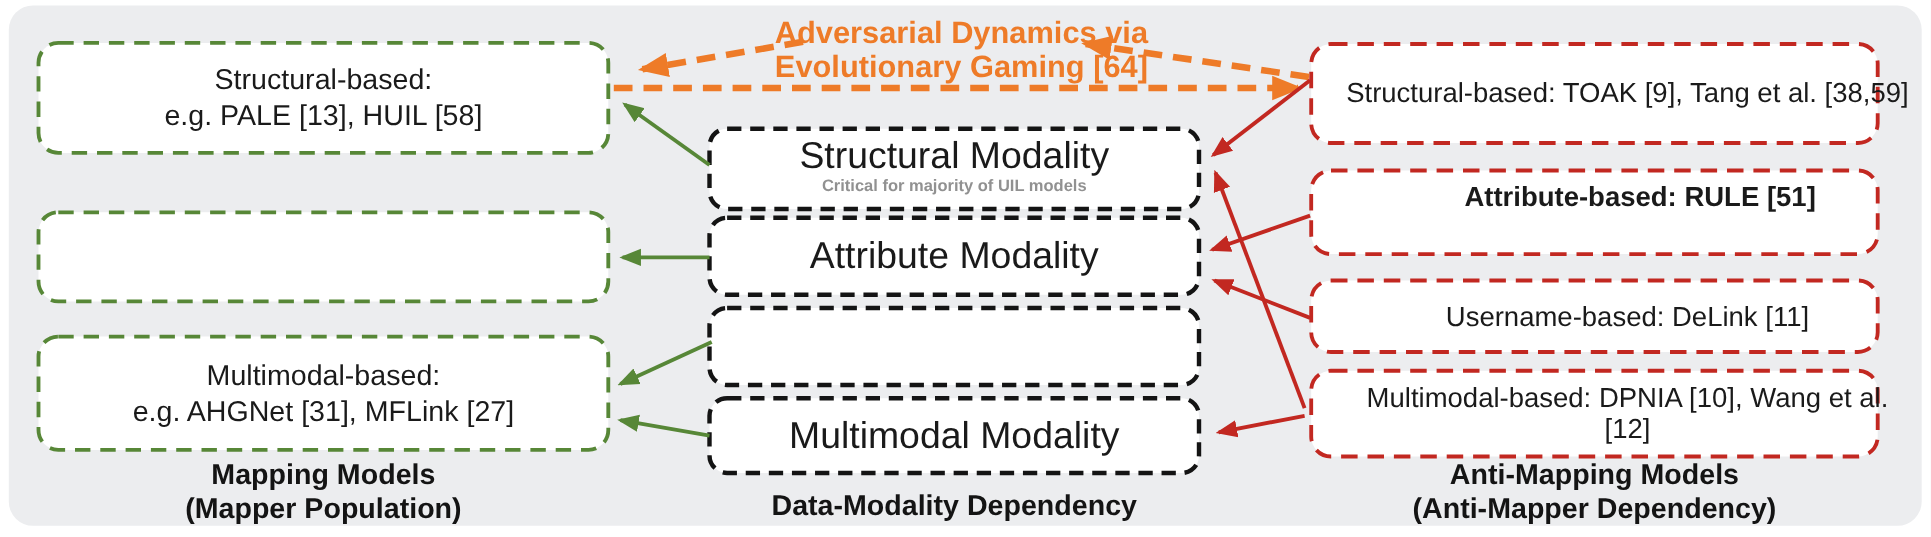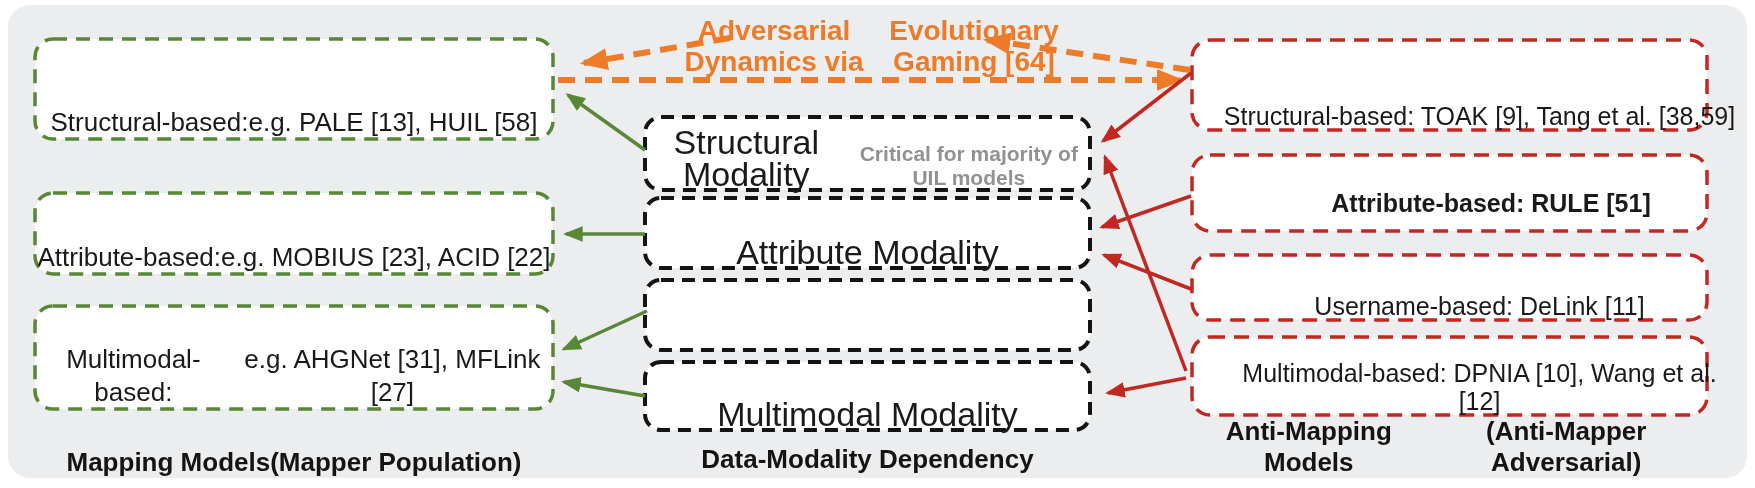--- a/index.html
+++ b/index.html
@@ -23,28 +23,29 @@
     border-radius: 22px;
   }
   .layer {
     position: absolute;
     left: 0; top: 0;
     width: 1755px; height: 488px;
   }
   .txtbox {
     position: absolute;
     display: flex;
-    align-items: flex-end;
+    flex-direction: column;
+    align-items: center;
     justify-content: center;
     text-align: center;
     color: #1a1a1a;
   }
   .two-line { font-size: 26px; line-height: 33px; }
   .modality-label { font-size: 34px; line-height: 32px; }
-  .modality-note { font-size: 21px; line-height: 24px; font-weight: bold; color: #919191; }
+  .modality-note { font-size: 15px; line-height: 24px; font-weight: bold; color: #919191; }
   .anti-label { font-size: 25px; line-height: 28px; padding-left: 30px; }
   .caption { font-weight: bold; font-size: 26px; line-height: 31px; color: #141414; }
   .adversarial {
     font-weight: bold;
     font-size: 28px;
     line-height: 31px;
     color: #EE7B28;
   }
 </style>
 </head>
@@ -110,24 +111,20 @@
 
   <div class="txtbox adversarial" style="left:674px; top:13px; width:400px; height:64px;">
     <span>Adversarial Dynamics via</span>
     <span>Evolutionary Gaming [64]</span>
   </div>
 
   <div class="txtbox two-line" style="left:35px; top:39px; width:518px; height:100px;">
     <span>Structural-based:</span>
     <span>e.g. PALE [13], HUIL [58]</span>
   </div>
-  <div class="txtbox two-line" style="left:35px; top:193px; width:518px; height:81px;">
-    <span>Attribute-based:</span>
-    <span>e.g. MOBIUS [23], ACID [22]</span>
-  </div>
   <div class="txtbox two-line" style="left:35px; top:306px; width:518px; height:103px;">
     <span>Multimodal-based:</span>
     <span>e.g. AHGNet [31], MFLink [27]</span>
   </div>
   <div class="txtbox caption" style="left:35px; top:416px; width:518px; height:62px;">
     <span>Mapping Models</span>
     <span>(Mapper Population)</span>
   </div>
 
   <div class="txtbox" style="left:645px; top:117px; width:445px; height:73px;">
@@ -151,15 +148,15 @@
     <span>Attribute-based: RULE [51]</span>
   </div>
   <div class="txtbox anti-label" style="left:1192px; top:255px; width:515px; height:65px;">
     <span>Username-based: DeLink [11]</span>
   </div>
   <div class="txtbox anti-label" style="left:1192px; top:337px; width:515px; height:78px;">
     <span>Multimodal-based: DPNIA [10], Wang et al. [12]</span>
   </div>
   <div class="txtbox caption" style="left:1192px; top:416px; width:515px; height:62px;">
     <span>Anti-Mapping Models</span>
-    <span>(Anti-Mapper Adversarial)</span>
+    <span>(Anti-Mapper Dependency)</span>
   </div>
 </div>
 
 </body></html>

